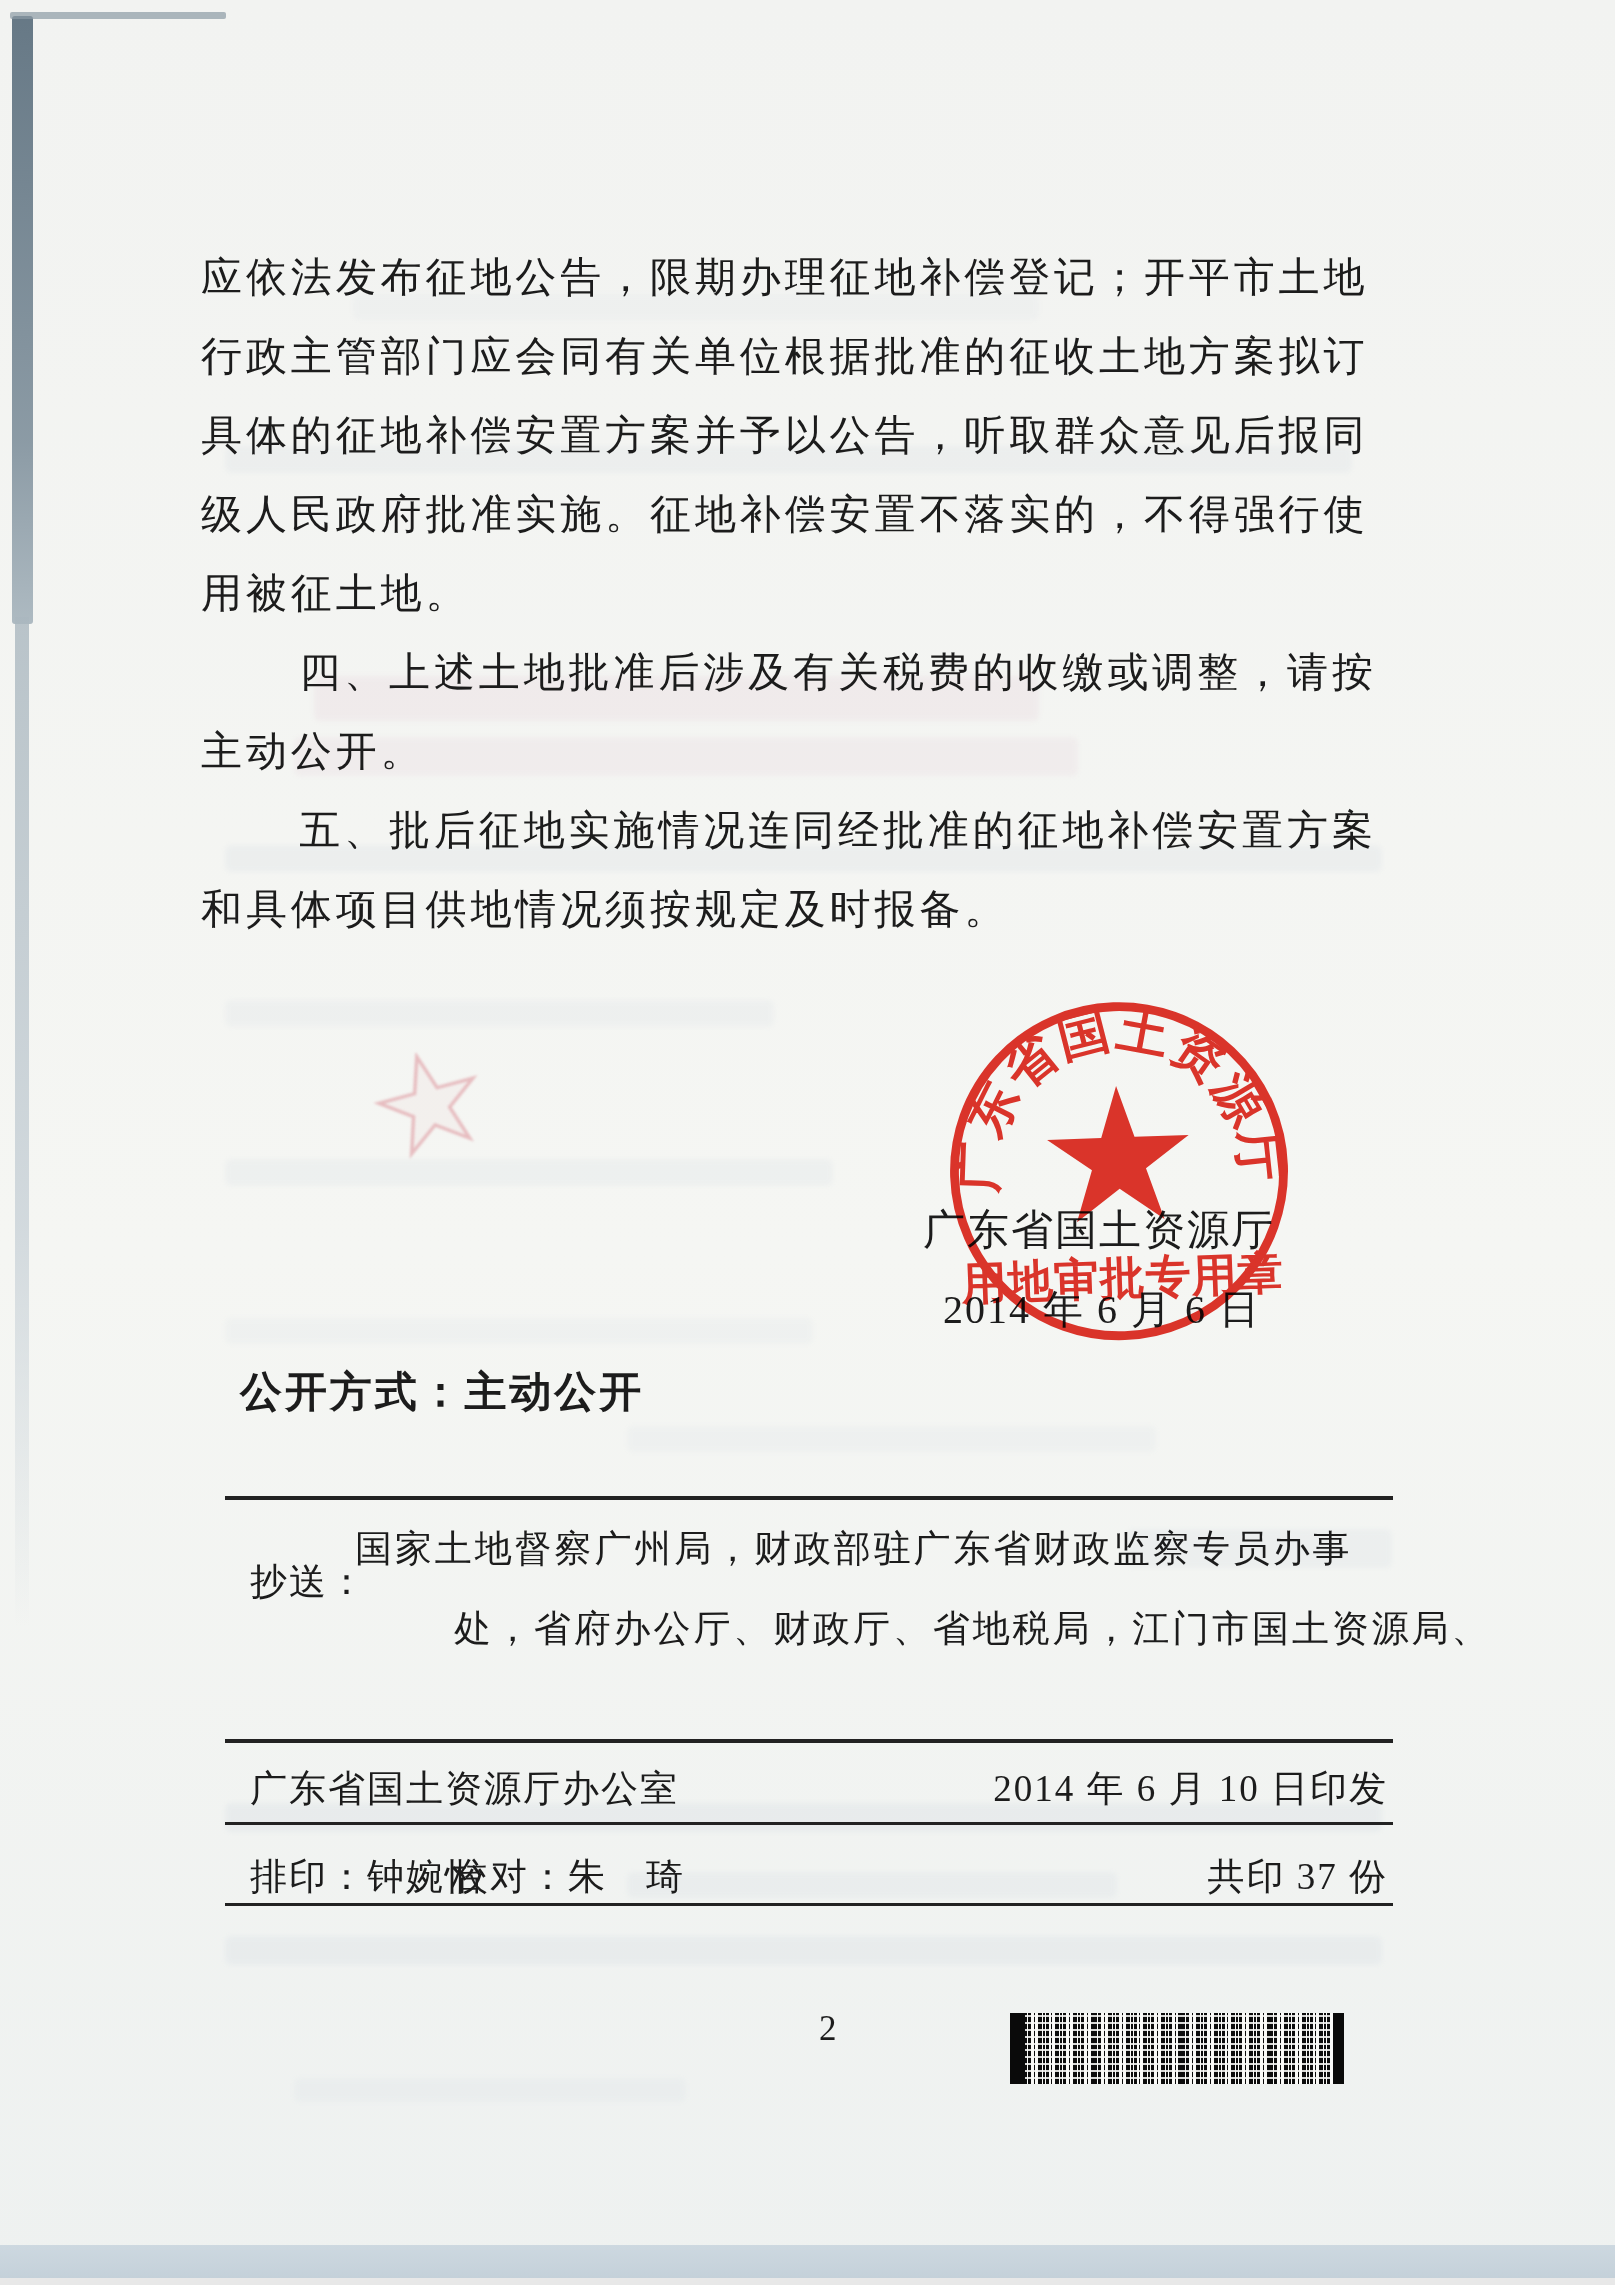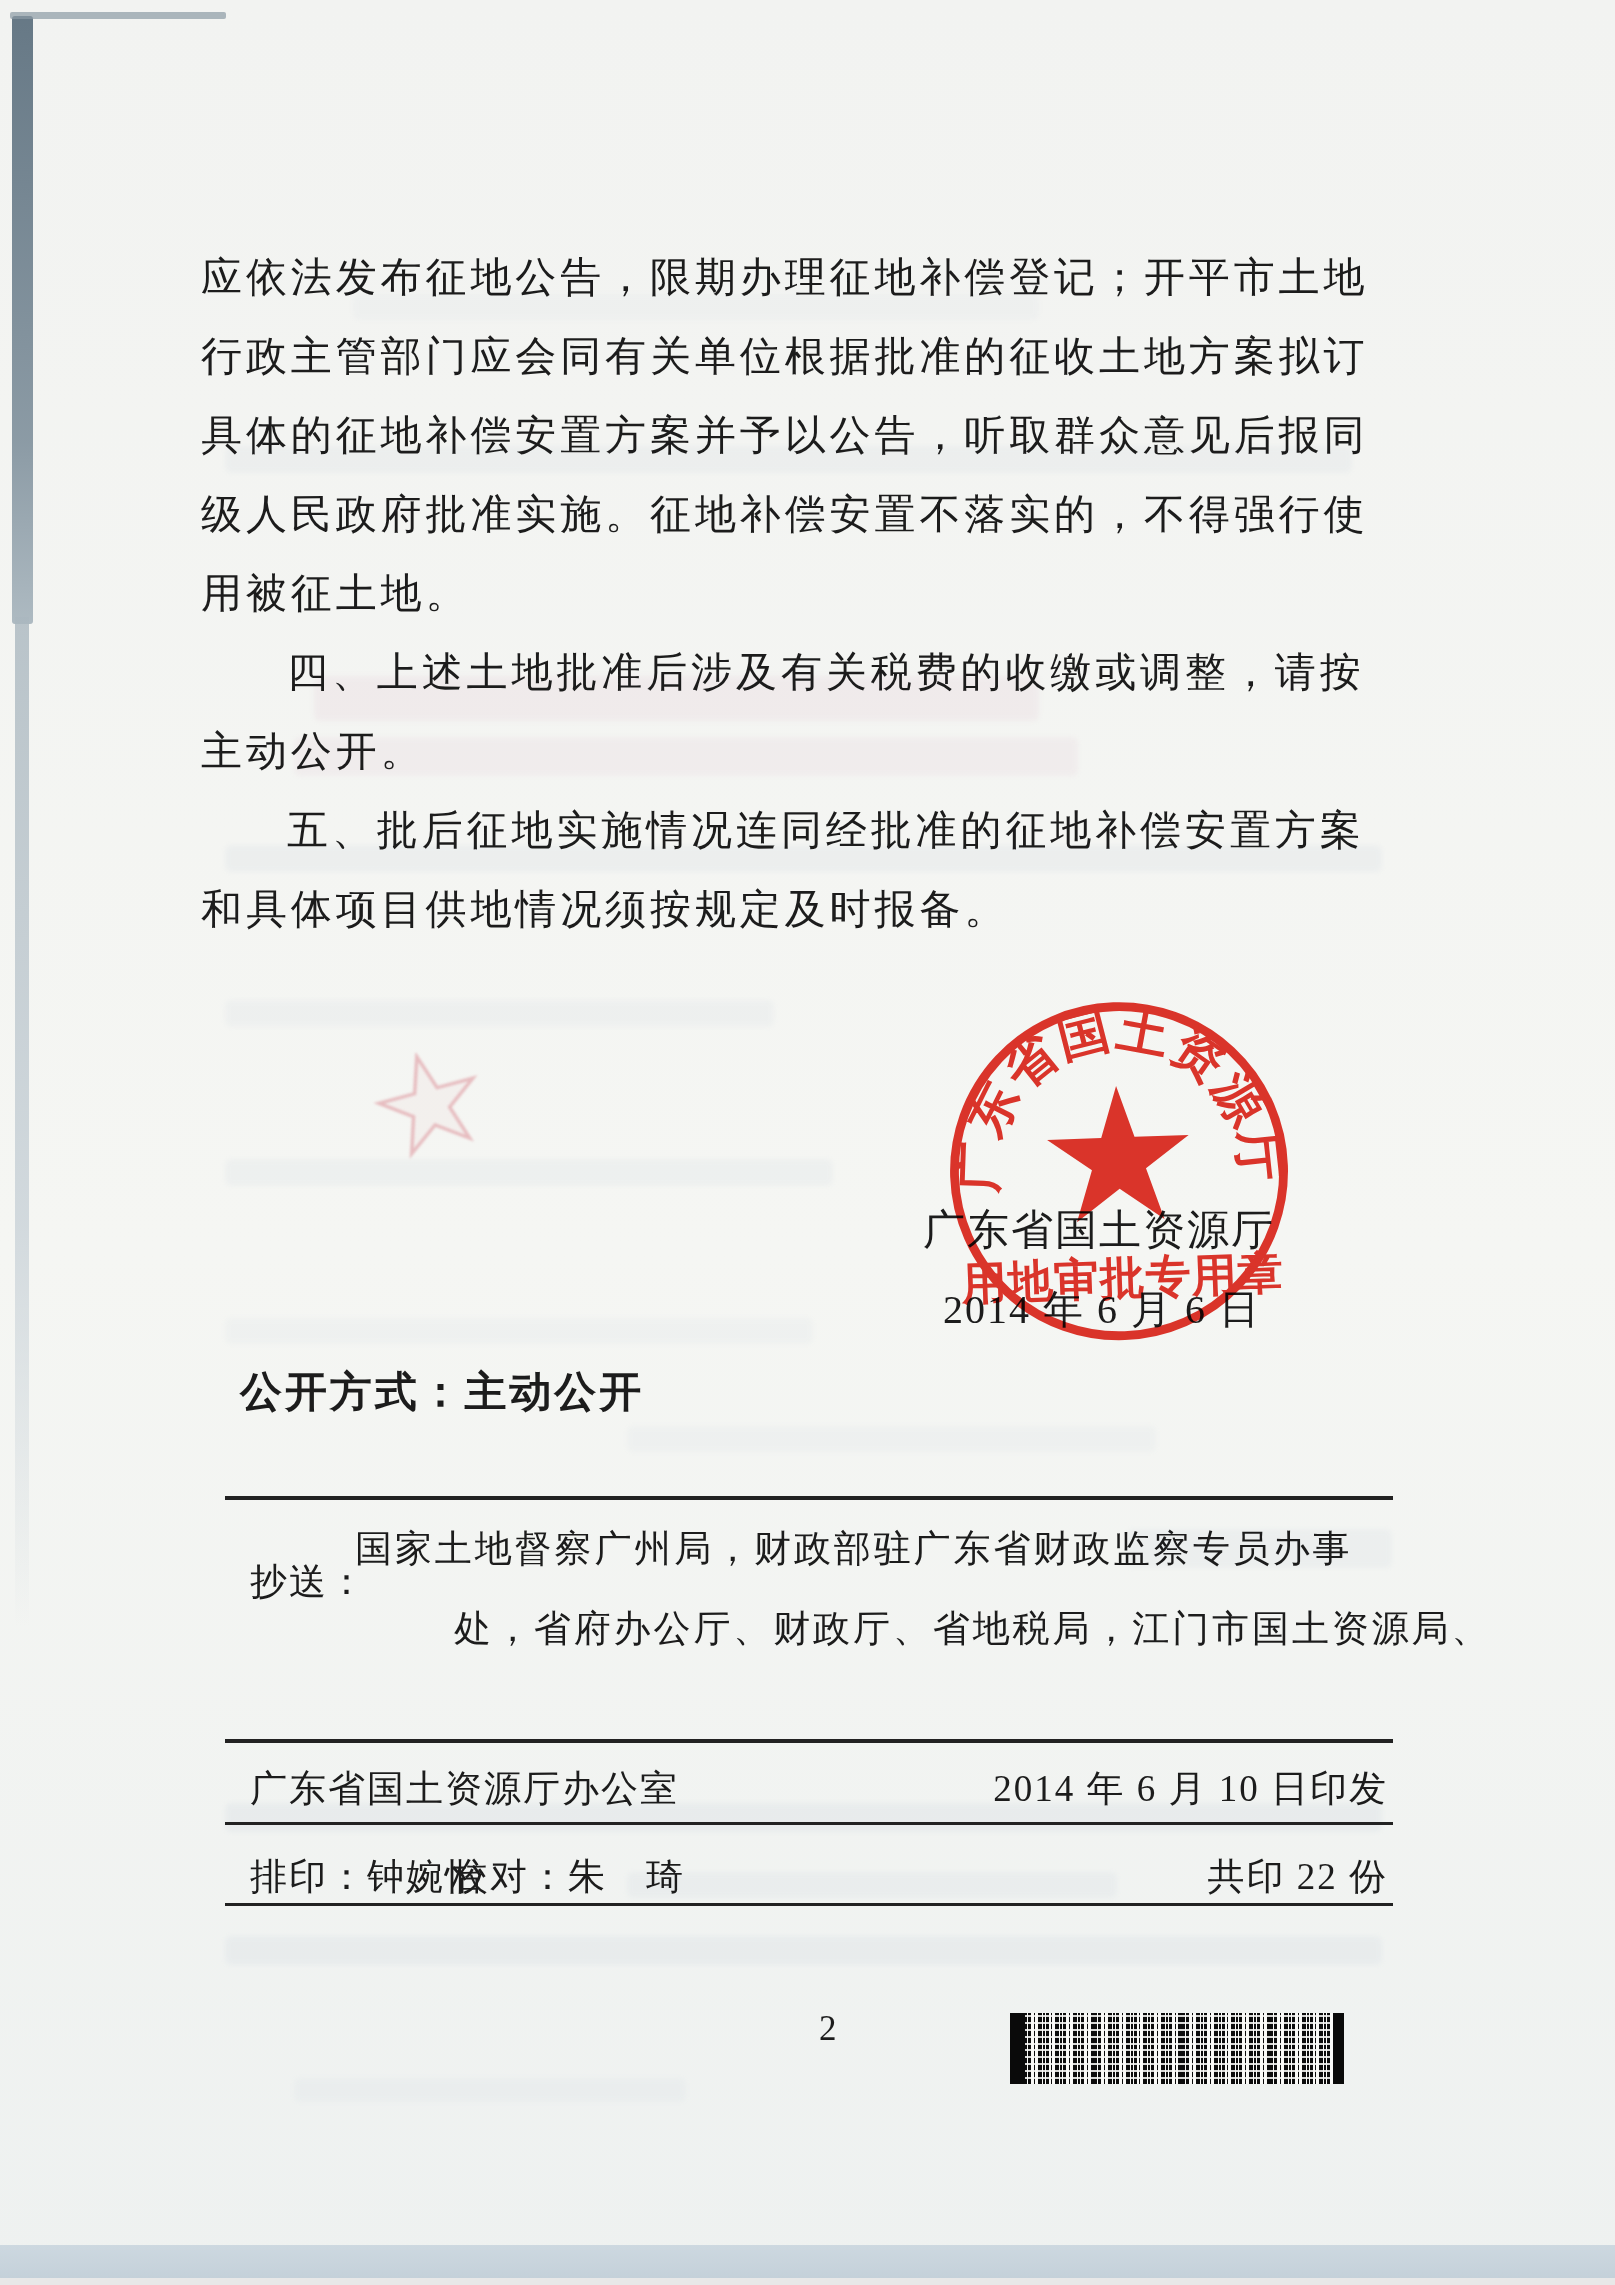--- a/index.html
+++ b/index.html
@@ -19,21 +19,21 @@
   .edge-top{position:absolute;left:9.8px;top:11.8px;width:216px;height:6.9px;background:#8c9aa4;opacity:.7;border-radius:2px;}
   .band-bottom{position:absolute;left:0;top:2245px;width:1615px;height:41px;
     background:linear-gradient(180deg,#cdd8e0,#c2cfd8);}
   .smudge{position:absolute;background:#9fb0c6;filter:blur(2.9px);border-radius:5.9px;pointer-events:none;}
   .smudge.pink{background:#d4a9c0;}
   .bleed-star{position:absolute;left:375px;top:1051px;filter:blur(1.2px);opacity:.55;transform:rotate(-15deg);}
   
   .body-text{position:absolute;left:201px;top:238px;width:1188px;
     font-size:41px;letter-spacing:3.9px;line-height:79px;}
   .bline{height:79px;white-space:nowrap;}
-  .bline.indent{text-indent:86px;}
+  .bline.indent{text-indent:86px;text-align:center;}
   
   .sig-name{position:absolute;left:923px;top:1202px;font-size:42px;letter-spacing:2px;white-space:nowrap;z-index:2;}
   .sig-date{position:absolute;left:943px;top:1282px;font-size:40px;letter-spacing:2px;white-space:nowrap;z-index:2;}
   .seal{position:absolute;left:933px;top:982px;width:382px;height:382px;
     mix-blend-mode:multiply;opacity:.93;transform:rotate(-2deg);z-index:5;}
   .seal text{font-family:"Liberation Sans","DejaVu Sans",sans-serif;font-weight:bold;}
   
   .disclosure{position:absolute;left:240px;top:1364px;font-size:42px;font-weight:bold;
     font-family:Liberation Sans, sans-serif;letter-spacing:2.9px;white-space:nowrap;}
   
@@ -126,19 +126,19 @@
   <div class="rule rule4"></div>
 
   <div class="cc-label">抄送：</div>
   <div class="cc-1">国家土地督察广州局，财政部驻广东省财政监察专员办事</div>
   <div class="cc-2">处，省府办公厅、财政厅、省地税局，江门市国土资源局、</div>
 
   <div class="f-office">广东省国土资源厅办公室</div>
   <div class="f-date">2014 年 6 月 10 日印发</div>
   <div class="f-typeset">排印：钟婉怡</div>
   <div class="f-proof">校对：朱　琦</div>
-  <div class="f-copies">共印 22 份</div>
+  <div class="f-copies">共印 37 份</div>
 
   <div class="page-num">2</div>
   <div class="barcode"></div>
 
 </div>
 
 
 </body></html>

